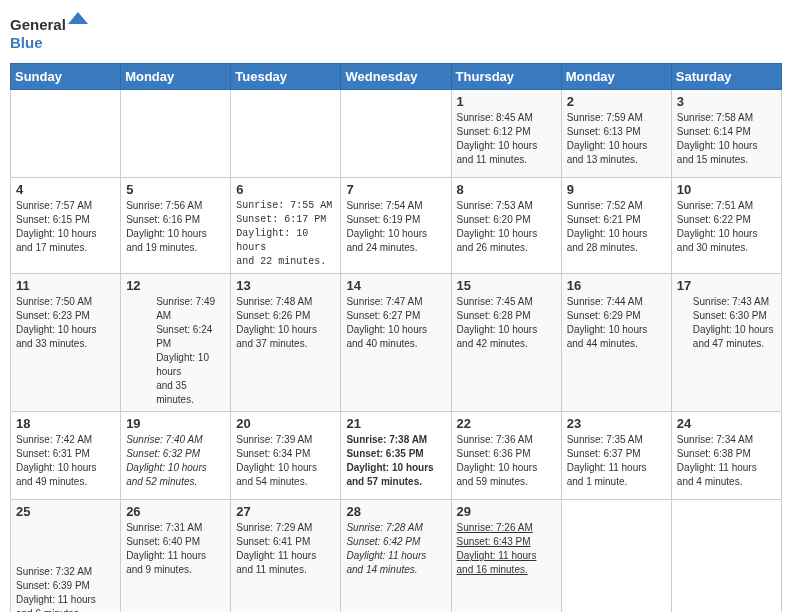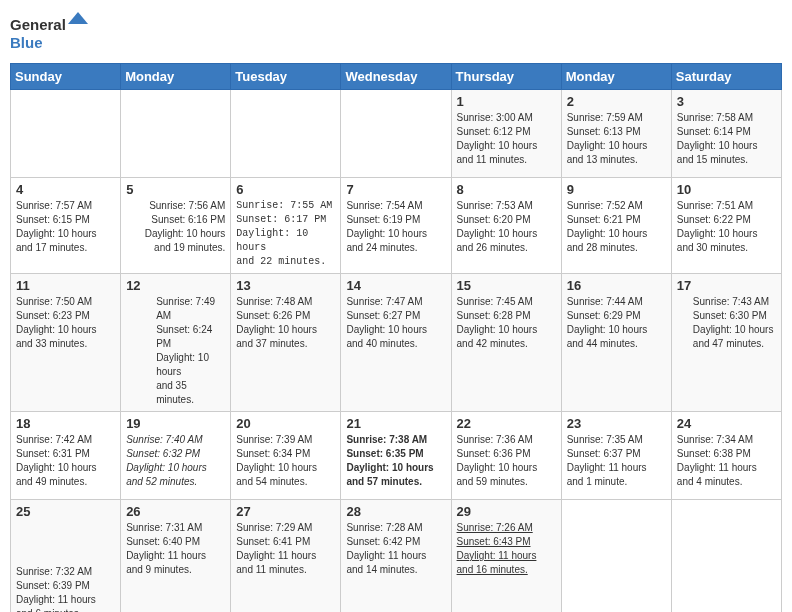--- a/index.html
+++ b/index.html
@@ -105,21 +105,21 @@
       </tr>
   </thead>
   <tbody>
   <tr>
         <td class="empty"></td>
         <td class="empty"></td>
         <td class="empty"></td>
         <td class="empty"></td>
         <td>
           <span class="day-num">1</span>
-          <div class="day-info" style="white-space: pre-line;">Sunrise: 3:00 AM
+          <div class="day-info" style="white-space: pre-line;">Sunrise: 8:45 AM
 Sunset: 6:12 PM
 Daylight: 10 hours
 and 11 minutes.</div>
         </td>
         <td>
           <span class="day-num">2</span>
           <div class="day-info" style="white-space: pre-line;">Sunrise: 7:59 AM
 Sunset: 6:13 PM
 Daylight: 10 hours
 and 13 minutes.</div>
@@ -135,21 +135,21 @@
       <tr>
         <td>
           <span class="day-num">4</span>
           <div class="day-info" style="white-space: pre-line;">Sunrise: 7:57 AM
 Sunset: 6:15 PM
 Daylight: 10 hours
 and 17 minutes.</div>
         </td>
         <td>
           <span class="day-num">5</span>
-          <div class="day-info" style="white-space: pre-line; text-align: right;">Sunrise: 7:56 AM
+          <div class="day-info" style="white-space: pre-line;">Sunrise: 7:56 AM
 Sunset: 6:16 PM
 Daylight: 10 hours
 and 19 minutes.</div>
         </td>
         <td>
           <span class="day-num">6</span>
           <div class="day-info" style="white-space: pre-line; font-family: Liberation Mono, monospace;">Sunrise: 7:55 AM
 Sunset: 6:17 PM
 Daylight: 10 hours
 and 22 minutes.</div>
@@ -302,21 +302,21 @@
         </td>
         <td>
           <span class="day-num">27</span>
           <div class="day-info" style="white-space: pre-line;">Sunrise: 7:29 AM
 Sunset: 6:41 PM
 Daylight: 11 hours
 and 11 minutes.</div>
         </td>
         <td>
           <span class="day-num">28</span>
-          <div class="day-info" style="white-space: pre-line;">Sunrise: 7:28 AM
+          <div class="day-info" style="white-space: pre-line; font-style: italic;">Sunrise: 7:28 AM
 Sunset: 6:42 PM
 Daylight: 11 hours
 and 14 minutes.</div>
         </td>
         <td>
           <span class="day-num">29</span>
           <div class="day-info" style="white-space: pre-line; text-decoration: underline;">Sunrise: 7:26 AM
 Sunset: 6:43 PM
 Daylight: 11 hours
 and 16 minutes.</div>

